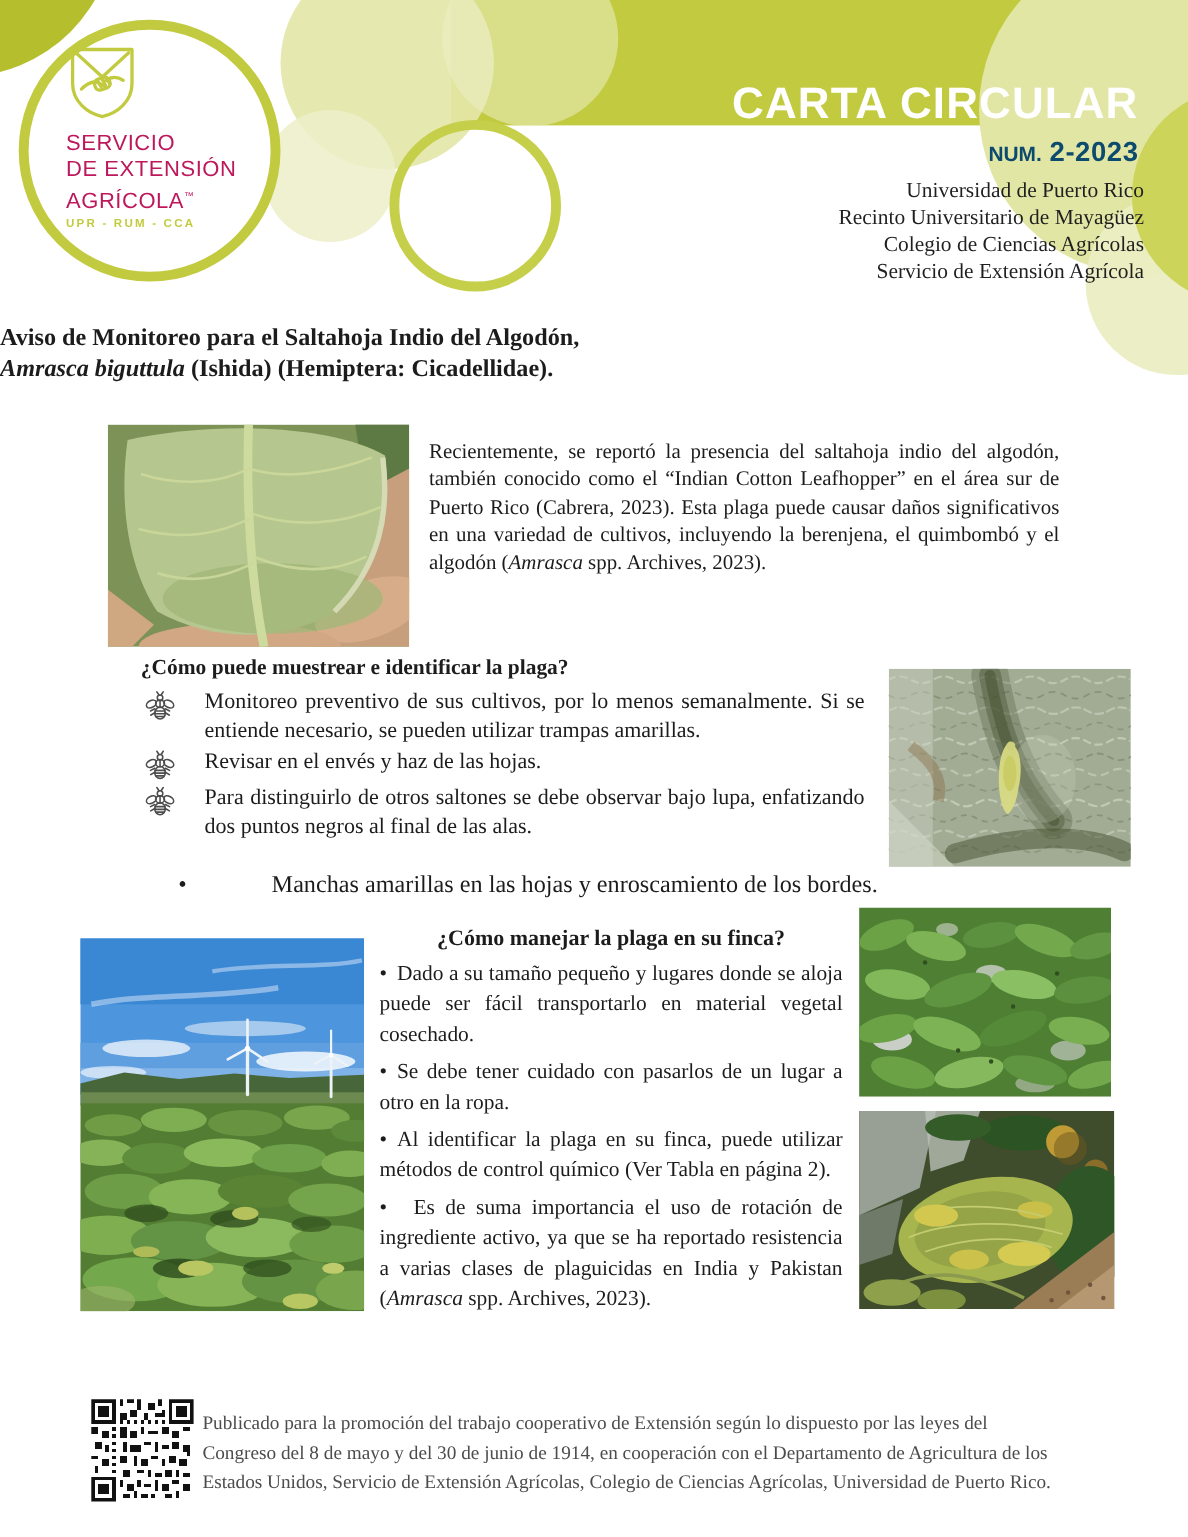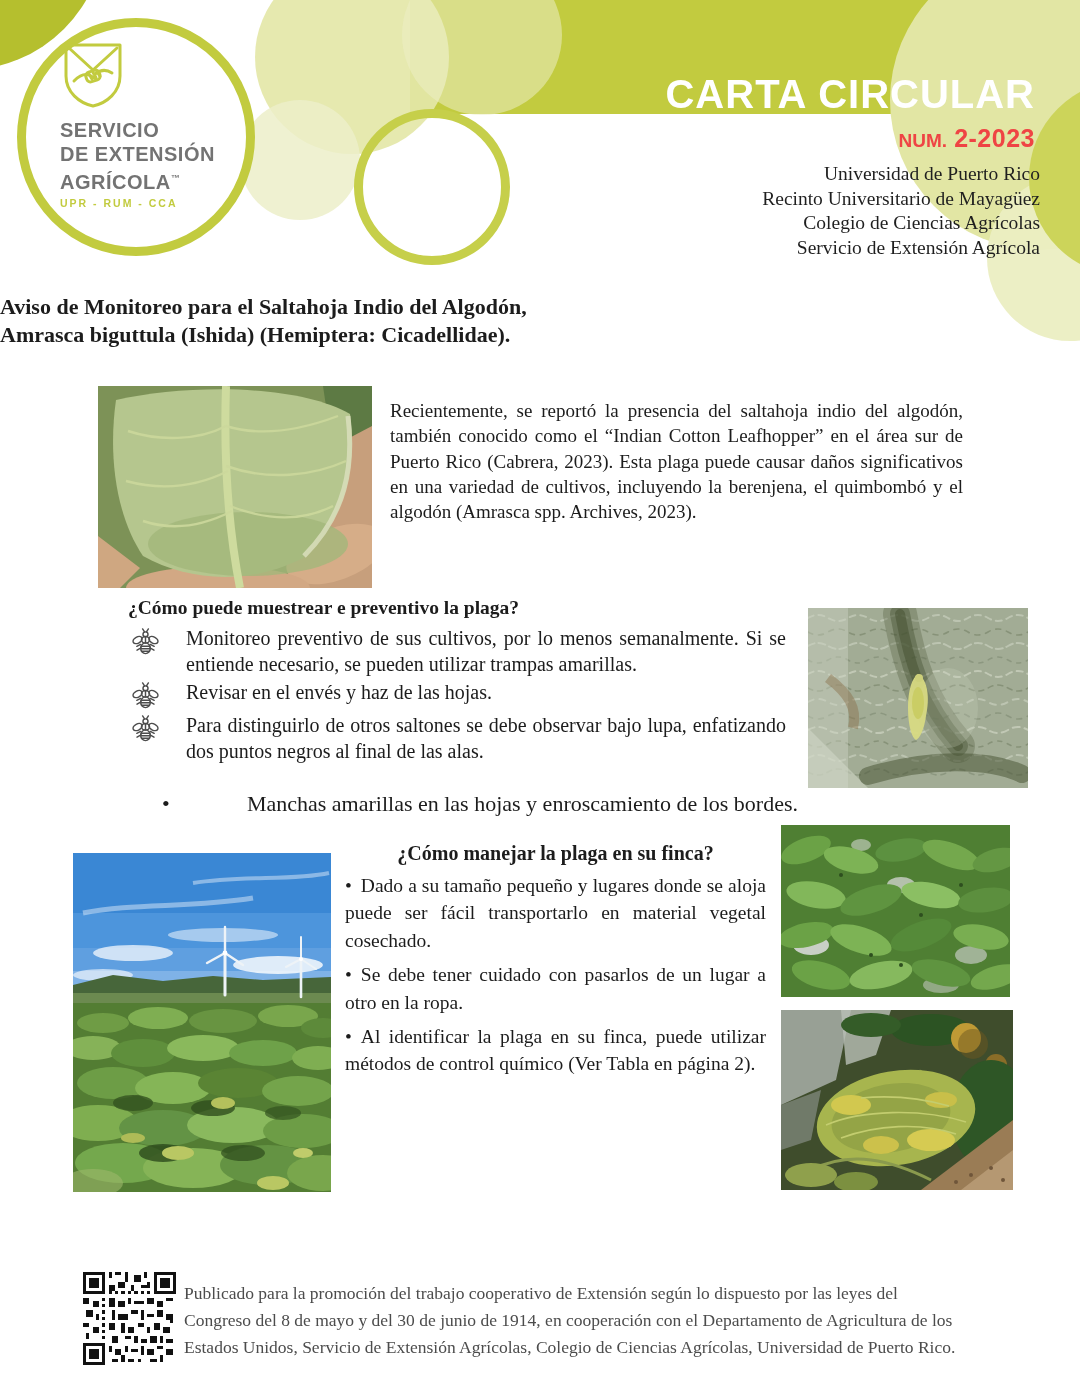--- a/index.html
+++ b/index.html
@@ -15,29 +15,29 @@
   .deco-b{left:240px;top:100px;width:120px;height:120px;background:rgba(236,238,201,0.85);z-index:2;}
   .deco-ring{left:354px;top:109px;width:156px;height:156px;border:9px solid #c6cf4a;background:transparent;z-index:3;box-sizing:border-box;}
   .deco-d{left:890px;top:-50px;width:300px;height:300px;background:#e2e6a4;z-index:2;}
   .deco-f{left:987px;top:175px;width:166px;height:166px;background:rgba(235,238,194,0.95);z-index:3;}
   .deco-e{left:1029px;top:80px;width:196px;height:196px;background:#ccd45a;z-index:4;}
   
   .logo-circle{left:17px;top:18px;width:238px;height:238px;background:#fff;border:9px solid #c2cb3f;
                border-radius:50%;z-index:5;box-sizing:border-box;}
   .shield{left:62px;top:42px;z-index:6;}
   .brand{left:60px;top:118px;z-index:6;font-family:"Liberation Sans","DejaVu Sans",sans-serif;
-         font-weight:700;color:#737373;font-size:20px;line-height:24px;letter-spacing:.5px;}
+         font-weight:400;color:#be185d;font-size:20px;line-height:24px;letter-spacing:.5px;}
   .brand .tm{font-size:9px;vertical-align:super;letter-spacing:0;}
   .brand-sub{left:60px;top:197px;z-index:6;font-family:"Liberation Sans","DejaVu Sans",sans-serif;
              font-weight:700;color:#c2cb3f;font-size:10.5px;letter-spacing:2px;}
   
   .banner-title{right:45px;top:72px;z-index:6;font-family:"Liberation Sans","DejaVu Sans",sans-serif;
                 font-weight:800;font-size:40px;letter-spacing:1px;color:#ffffff;}
   .issue-num{right:45px;top:124px;z-index:6;font-family:"Liberation Sans","DejaVu Sans",sans-serif;
-             font-weight:800;color:#ef4444;display:flex;align-items:baseline;gap:7px;}
+             font-weight:800;color:#0c4a6e;display:flex;align-items:baseline;gap:7px;}
   .issue-num .lbl{font-size:19px;}
   .issue-num .val{font-size:25px;letter-spacing:.5px;}
   .org{right:40px;top:162px;z-index:6;text-align:right;font-size:19.5px;line-height:24.5px;color:#1f1f1f;margin-left:16px;}
   
   .doc-title{left:0;top:293px;width:1080px;text-align:left;font-weight:700;font-size:22px;line-height:28px;}
   
   .intro{left:390px;top:379px;width:573px;font-size:19px;line-height:25.3px;text-align:justify;}
   .sec-sampling{left:128px;top:597px;width:670px;}
   .sec-sampling h3,.sec-symptoms h3{margin:0;font-size:19.5px;font-weight:700;}
   .bee-list{margin:7px 0 0 0;padding:0;list-style:none;}
@@ -45,21 +45,21 @@
   .bee-list li .icon{flex:0 0 27px;margin-left:4px;margin-right:27px;margin-top:1px;}
   .bee-list li .txt{width:600px;font-size:20px;line-height:25.5px;text-align:justify;}
   .sec-symptoms{left:128px;top:785px;width:670px;}
   .sec-symptoms p{position:relative;margin:6px 0 0 0;padding-left:62px;font-size:22px;line-height:25px;text-align:right;}
   .sec-symptoms p::before{content:"•";position:absolute;left:34px;top:0;}
   .sec-manage{left:345px;top:842px;width:421px;}
   .sec-manage h3{margin:0;text-align:center;font-size:20px;font-weight:700;}
   .sec-manage p{margin:7px 0 0 0;font-size:19.5px;line-height:27.4px;text-align:justify;}
   .sec-manage p::before{content:"•";margin-right:9px;}
   .sec-manage p.wide::before{margin-right:24px;}
-  .italic{}
+  .italic{font-style:italic;}
   
   .photo{display:block;}
   .ph-leaf{left:98px;top:386px;}
   .ph-macro{left:808px;top:608px;}
   .ph-field{left:73px;top:853px;}
   .ph-foliage{left:781px;top:825px;}
   .ph-symptom{left:781px;top:1010px;}
   
   .footer{left:83px;top:1272px;width:900px;display:flex;align-items:flex-start;}
   .footer .qr{flex:0 0 93px;}
@@ -133,21 +133,21 @@
       <path d="M132 120 C170 135 205 135 235 120"></path>
       <path d="M128 40 C100 55 60 55 30 45"></path>
       <path d="M130 85 C100 100 65 105 28 95"></path>
       <path d="M134 125 C105 140 75 145 45 135"></path>
     </g>
   </svg>
 
   <p class="abs intro"><span>Recientemente, se reportó la presencia del saltahoja indio del algodón, también conocido como el “Indian Cotton Leafhopper” en el área sur de Puerto Rico (Cabrera, 2023). Esta plaga puede causar daños significativos en una variedad de cultivos, incluyendo la berenjena, el quimbombó y el algodón (</span><span class="italic">Amrasca</span><span> spp. Archives, 2023).</span></p>
 
   <div class="abs sec-sampling">
-    <h3>¿Cómo puede muestrear e preventivo la plaga?</h3>
+    <h3>¿Cómo puede muestrear e identificar la plaga?</h3>
     <ul class="bee-list">
       <li>
         <svg class="icon" width="27" height="29" viewBox="0 0 28 30">
             <g fill="none" stroke="#4d4d4d" stroke-width="1.5" stroke-linecap="round">
               <line x1="11" y1="2" x2="13" y2="5"></line>
               <line x1="17" y1="2" x2="15" y2="5"></line>
               <circle cx="14" cy="7.6" r="2.6"></circle>
               <ellipse cx="5.8" cy="13.5" rx="5" ry="3.2" transform="rotate(-28 5.8 13.5)"></ellipse>
               <ellipse cx="22.2" cy="13.5" rx="5" ry="3.2" transform="rotate(28 22.2 13.5)"></ellipse>
               <ellipse cx="14" cy="13.2" rx="4.2" ry="3.4"></ellipse>
@@ -307,20 +307,21 @@
       <ellipse cx="230" cy="300" rx="10" ry="5" fill="#c0cc6b"></ellipse>
         <ellipse cx="20" cy="330" rx="30" ry="14" fill="#9db86b" opacity="0.6"></ellipse>
     </g>
   </svg>
 
   <div class="abs sec-manage">
     <h3>¿Cómo manejar la plaga en su finca?</h3>
     <p>Dado a su tamaño pequeño y lugares donde se aloja puede ser fácil transportarlo en material vegetal cosechado.</p>
     <p>Se debe tener cuidado con pasarlos de un lugar a otro en la ropa.</p>
     <p>Al identificar la plaga en su finca, puede utilizar métodos de control químico (Ver Tabla en página 2).</p>
+    <p class="wide"><span>Es de suma importancia el uso de rotación de ingrediente activo, ya que se ha reportado resistencia a varias clases de plaguicidas en India y Pakistan (</span><span class="italic">Amrasca</span><span> spp. Archives, 2023).</span></p>
   </div>
 
   <svg class="abs photo ph-foliage" width="229" height="172" viewBox="0 0 229 172" preserveAspectRatio="none">
     <rect width="229" height="172" fill="#4f7f33"></rect>
     <ellipse cx="30" cy="120" rx="18" ry="10" fill="#c9cfc6"></ellipse>
       <ellipse cx="120" cy="60" rx="14" ry="8" fill="#cdd2cb" opacity="0.8"></ellipse>
     <ellipse cx="190" cy="130" rx="16" ry="9" fill="#c3c9c0" opacity="0.7"></ellipse>
       <ellipse cx="80" cy="20" rx="10" ry="6" fill="#d2d6cf" opacity="0.6"></ellipse>
     <ellipse cx="160" cy="160" rx="18" ry="8" fill="#bfc5bb" opacity="0.6"></ellipse>
     <g>

